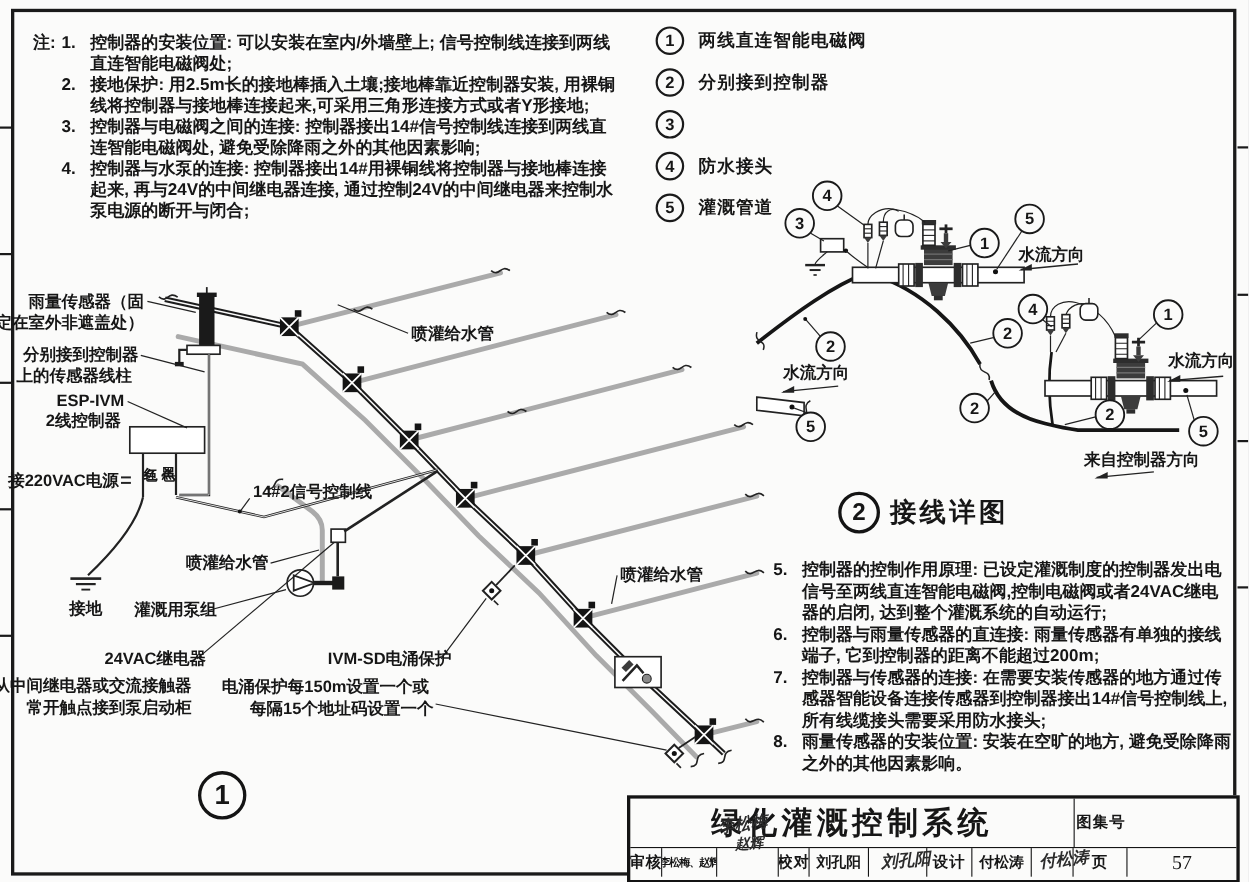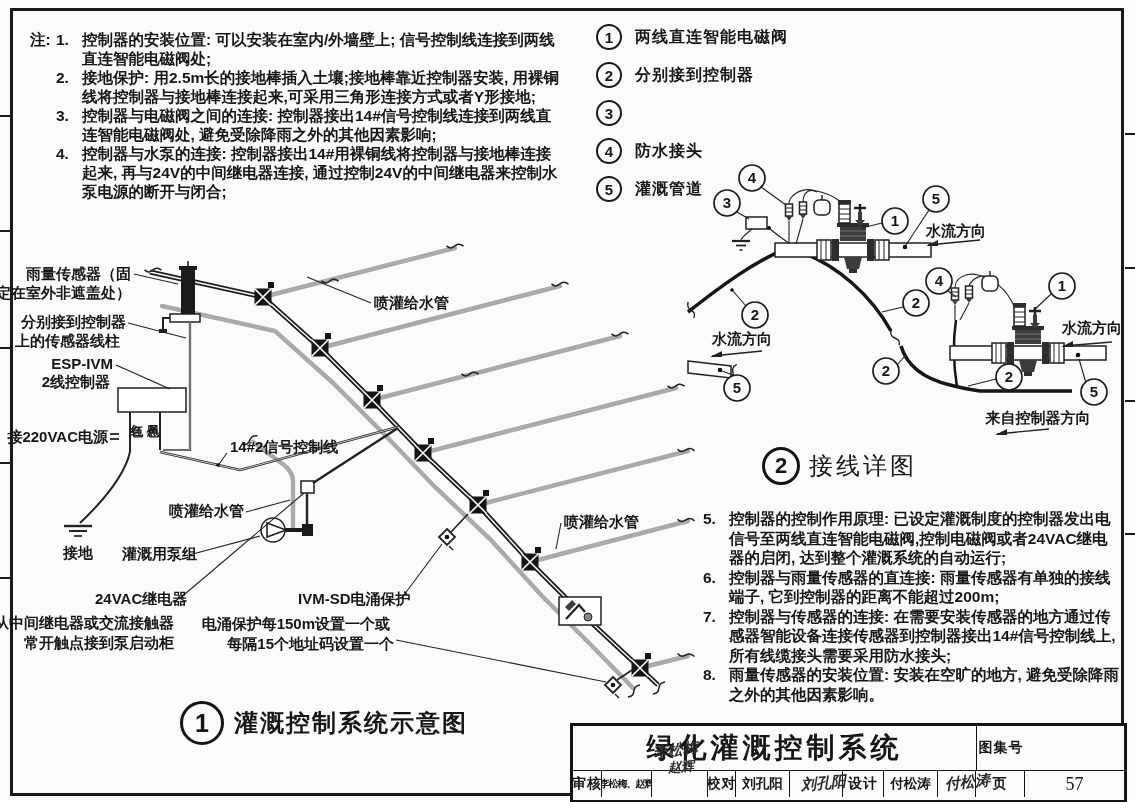--- a/index.html
+++ b/index.html
@@ -25,21 +25,21 @@
   .lg-text{font-size:16px;font-weight:bold;letter-spacing:1px;}
   
   .dcap{display:flex;align-items:center;}
   .dcap .cap-circle{border:3px solid #141414;border-radius:50%;box-sizing:border-box;font-weight:bold;
              display:flex;align-items:center;justify-content:center;}
   .d1cap{left:180px;top:701px;}
   .d1cap .cap-circle{width:44px;height:44px;font-size:25px;margin-right:10px;}
   .d1cap .cap-text{font-size:24px;font-weight:bold;letter-spacing:2px;}
   .d2cap{left:762px;top:447px;}
   .d2cap .cap-circle{width:38px;height:38px;font-size:22px;margin-right:9px;}
-  .d2cap .cap-text{font-size:24px;font-weight:normal;letter-spacing:3px;}
+  .d2cap .cap-text{font-size:24px;font-weight:bold;letter-spacing:3px;}
   
   svg{position:absolute;overflow:visible;}
   svg text{font-family:"Liberation Sans",sans-serif;font-weight:bold;font-size:15px;fill:#161616;}
   .vtext{writing-mode:vertical-rl;font-size:12.5px;letter-spacing:1px;}
   .ldr{stroke:#222;stroke-width:1.1px;fill:none;}
   .wfill{fill:#ffffff;stroke:#222;stroke-width:1.5px;}
   .dfill{fill:#2d2d2d;}
   .gfill{fill:#3c3c3c;}
   .thin{stroke:#222;stroke-width:1px;}
   .gray{stroke:#aaaaaa;stroke-width:4.5px;fill:none;stroke-linecap:round;}
@@ -441,21 +441,20 @@
     </g>
     <g>
       <text x="1038" y="423" text-anchor="middle">来自控制器方向</text>
       <line x1="997" y1="434" x2="1049" y2="429" stroke="#222" stroke-width="1.3"></line>
       <polygon points="995,435 1007,429 1007,435" fill="#222"></polygon>
     </g>
   </svg>
 
   <div class="abs dcap d1cap">
     <span class="cap-circle">1</span>
-    <span class="cap-text">灌溉控制系统示意图</span>
   </div>
   <div class="abs dcap d2cap">
     <span class="cap-circle">2</span>
     <span class="cap-text">接线详图</span>
   </div>
 
   <div class="abs notes notes-bottom">
     <div class="note-row">
       <span class="note-num">5.</span>
       <span class="note-text">控制器的控制作用原理: 已设定灌溉制度的控制器发出电信号至两线直连智能电磁阀,控制电磁阀或者24VAC继电器的启闭, 达到整个灌溉系统的自动运行;</span>

